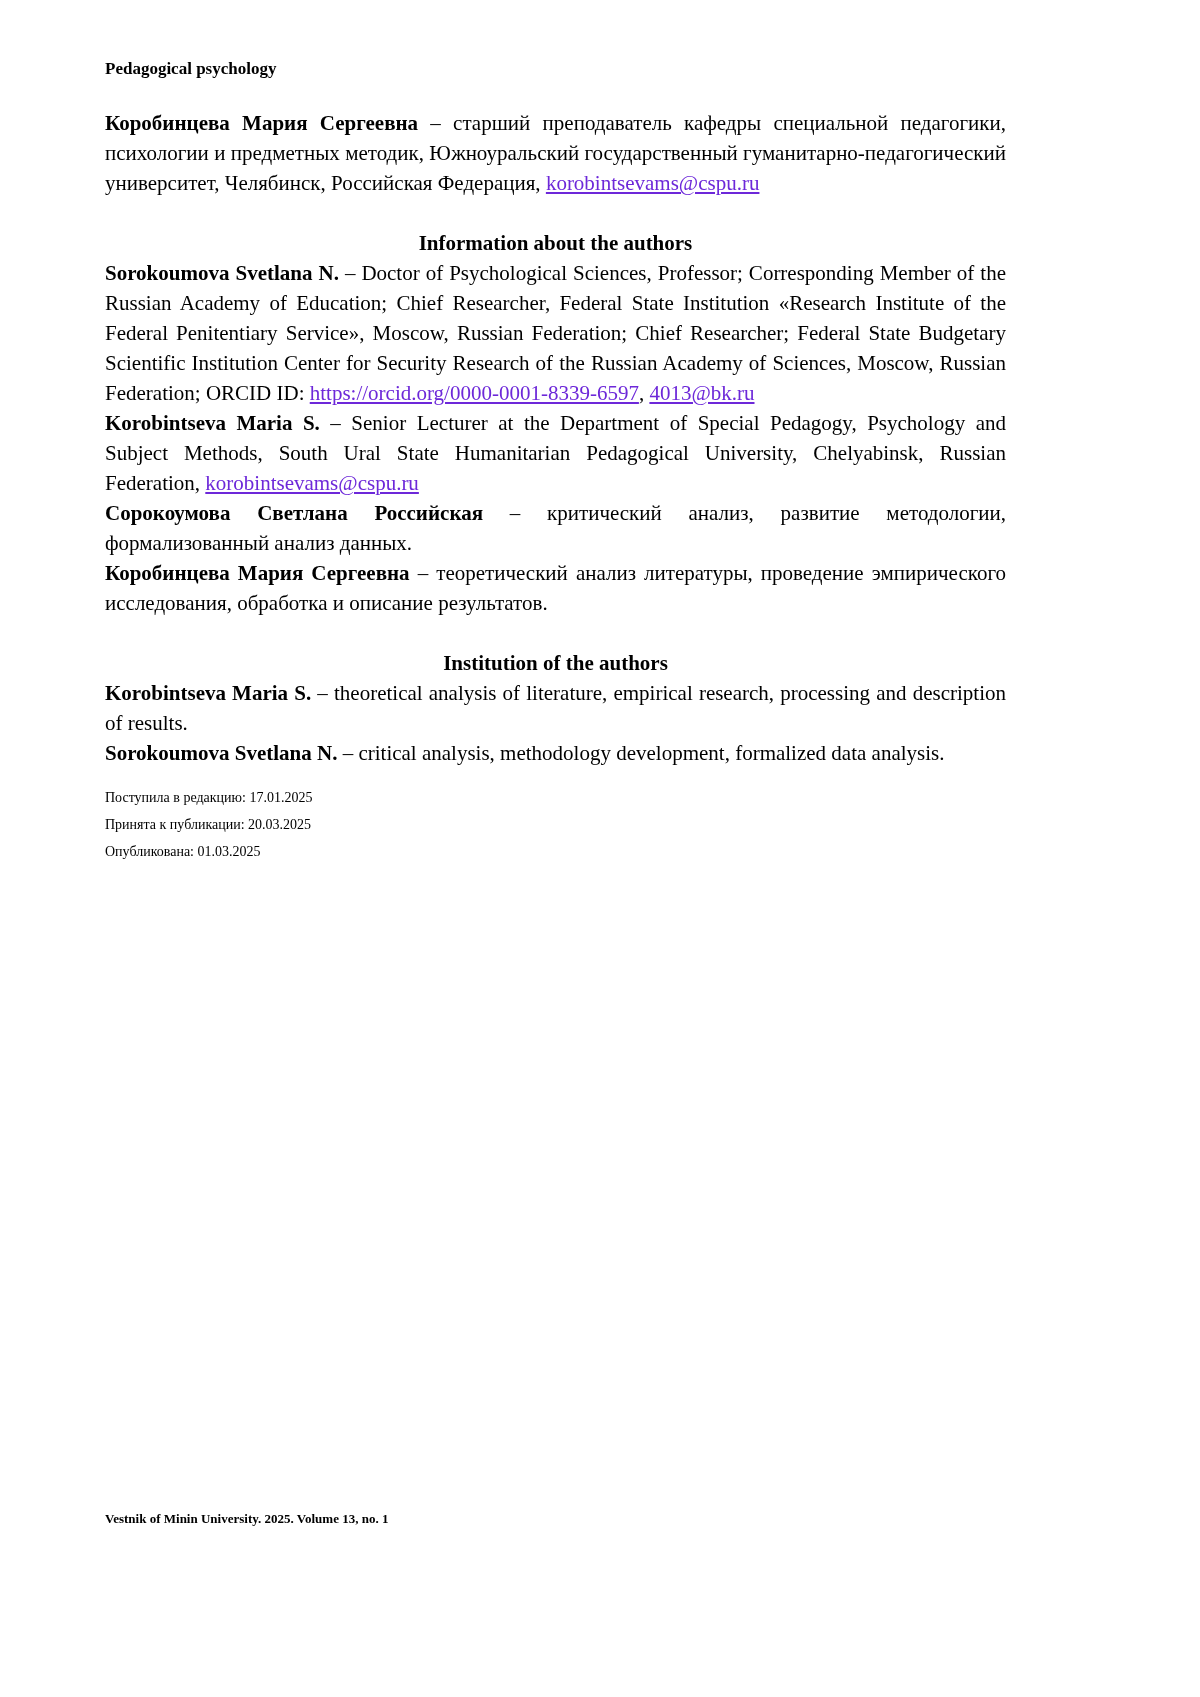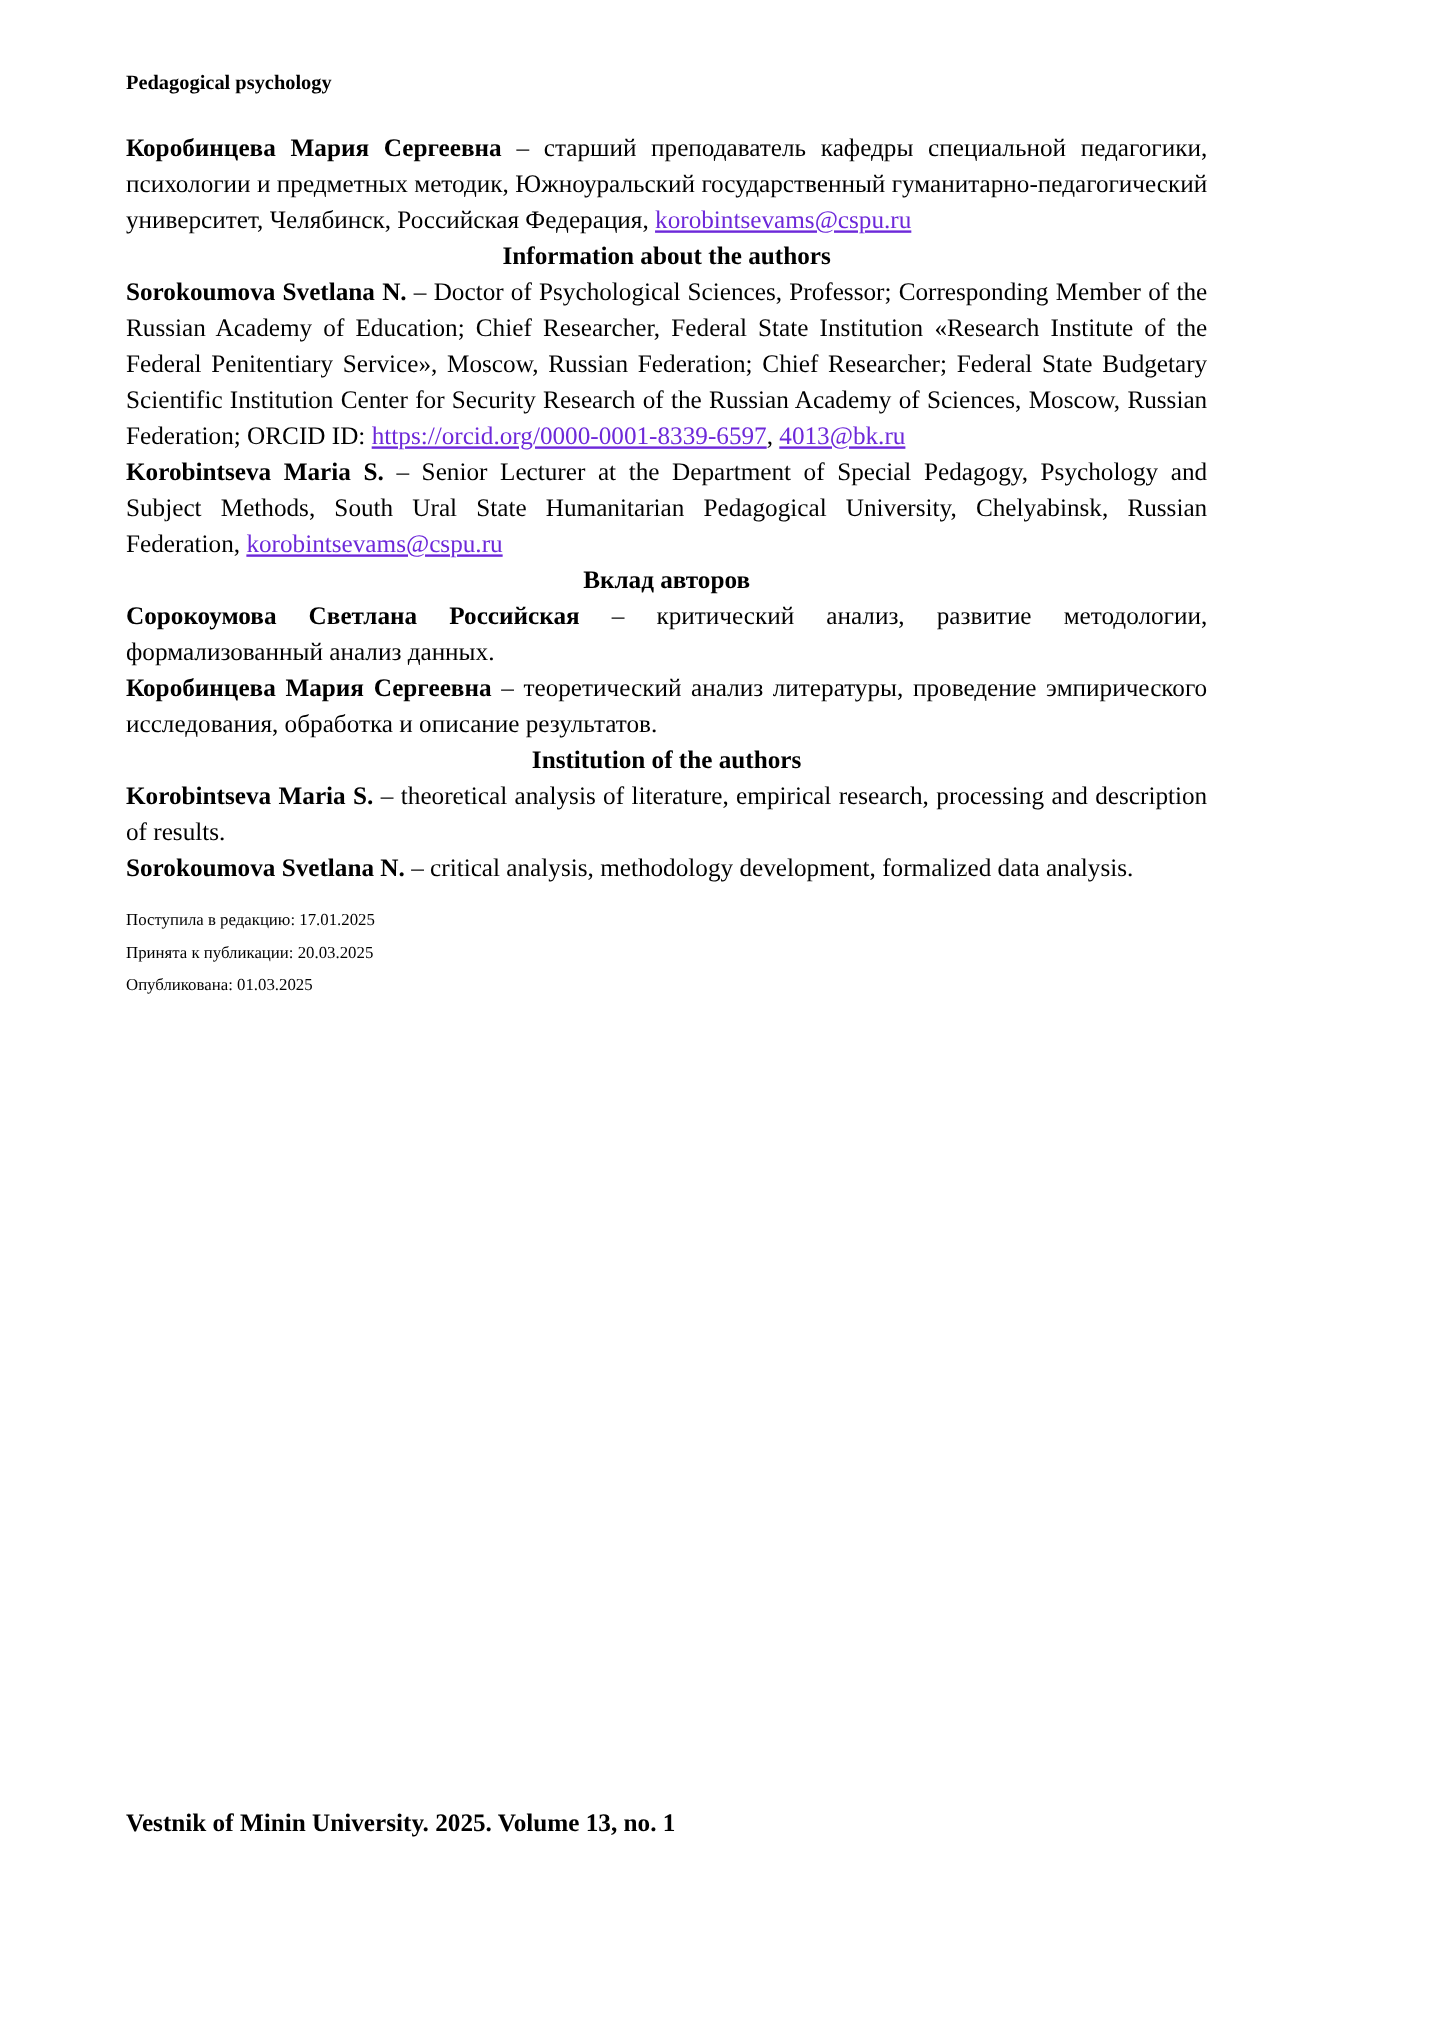--- a/index.html
+++ b/index.html
@@ -26,57 +26,57 @@
   p.body {
     font-size: 21px;
     line-height: 30px;
     text-align: justify;
   }
   .section-heading {
     font-weight: bold;
     font-size: 21px;
     line-height: 30px;
     text-align: center;
+    margin-top: 30px;
   }
   b { font-weight: bold; }
   a.link {
     color: #6d28d9;
     text-decoration: underline;
     cursor: pointer;
   }
   .dates {
     margin-top: 16px;
     font-size: 14px;
     line-height: 27px;
   }
   .footer {
     position: absolute;
     left: 105px;
     top: 1508px;
     font-weight: bold;
-    font-size: 21px;
+    font-size: 13px;
     line-height: 22px;
   }
 </style>
 </head>
 <body>
 
 <div class="content">
 
   <div class="running-head">Pedagogical psychology</div>
 
   <p class="body"><b>Коробинцева Мария Сергеевна</b><span> – старший преподаватель кафедры специальной педагогики, психологии и предметных методик, Южноуральский государственный гуманитарно-педагогический университет, Челябинск, Российская Федерация, </span><a class="link">korobintsevams@cspu.ru</a></p>
 
   <div class="section-heading">Information about the authors</div>
 
   <p class="body"><b>Sorokoumova Svetlana N.</b><span> – Doctor of Psychological Sciences, Professor; Corresponding Member of the Russian Academy of Education; Chief Researcher, Federal State Institution «Research Institute of the Federal Penitentiary Service», Moscow, Russian Federation; Chief Researcher; Federal State Budgetary Scientific Institution Center for Security Research of the Russian Academy of Sciences, Moscow, Russian Federation; ORCID ID: </span><a class="link">https://orcid.org/0000-0001-8339-6597</a><span>, </span><a class="link">4013@bk.ru</a></p>
 
   <p class="body"><b>Korobintseva Maria S.</b><span> – Senior Lecturer at the Department of Special Pedagogy, Psychology and Subject Methods, South Ural State Humanitarian Pedagogical University, Chelyabinsk, Russian Federation, </span><a class="link">korobintsevams@cspu.ru</a></p>
 
-  <div class="section-heading">Вклад авторов</div>
 
   <p class="body"><b>Сорокоумова Светлана Российская</b><span> – критический анализ, развитие методологии, формализованный анализ данных.</span></p>
 
   <p class="body"><b>Коробинцева Мария Сергеевна</b><span> – теоретический анализ литературы, проведение эмпирического исследования, обработка и описание результатов.</span></p>
 
   <div class="section-heading">Institution of the authors</div>
 
   <p class="body"><b>Korobintseva Maria S.</b><span> – theoretical analysis of literature, empirical research, processing and description of results.</span></p>
 
   <p class="body"><b>Sorokoumova Svetlana N.</b><span> – critical analysis, methodology development, formalized data analysis.</span></p>

